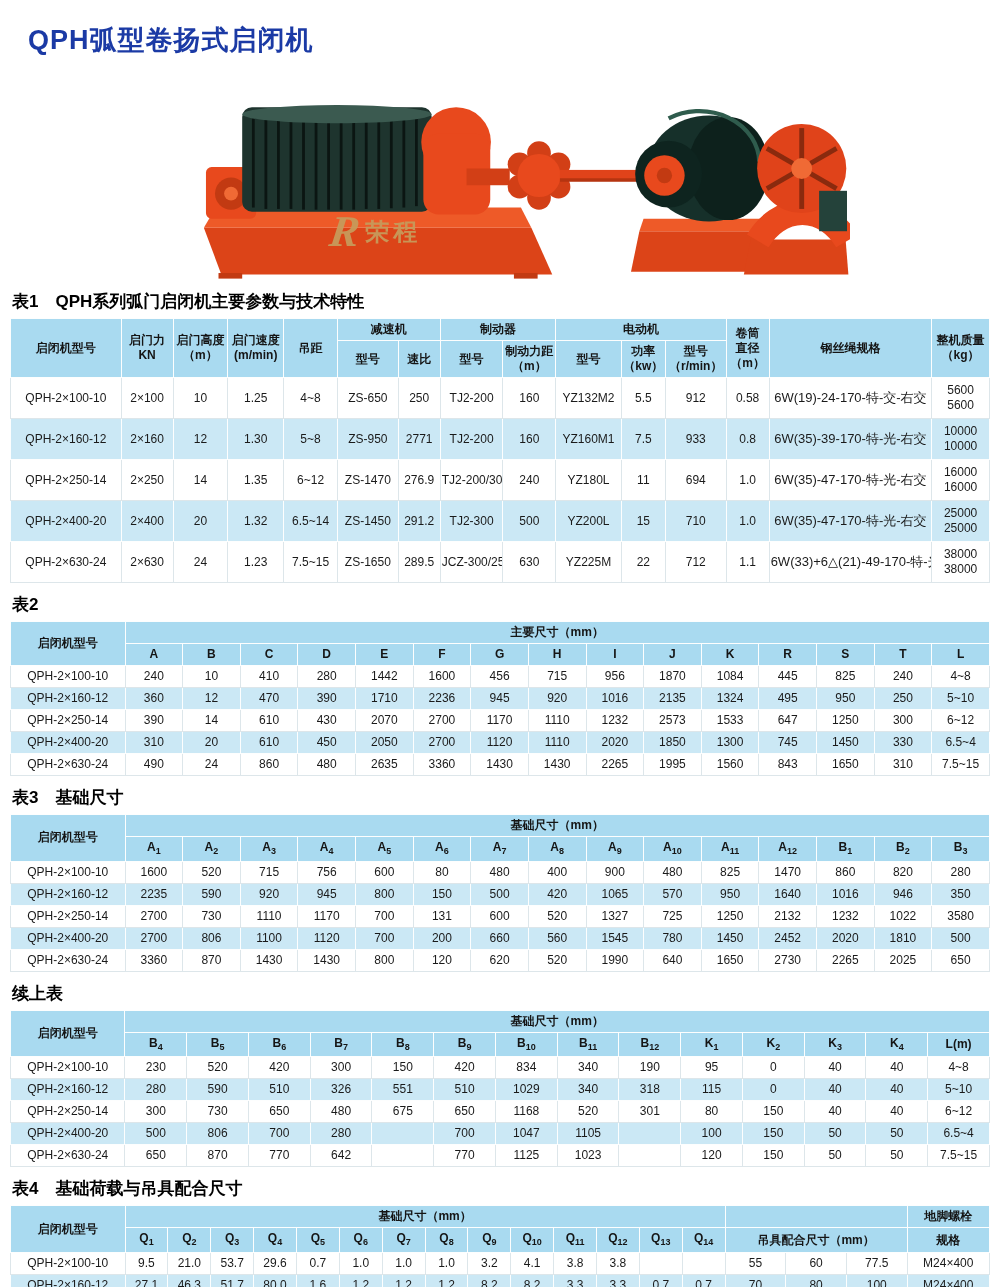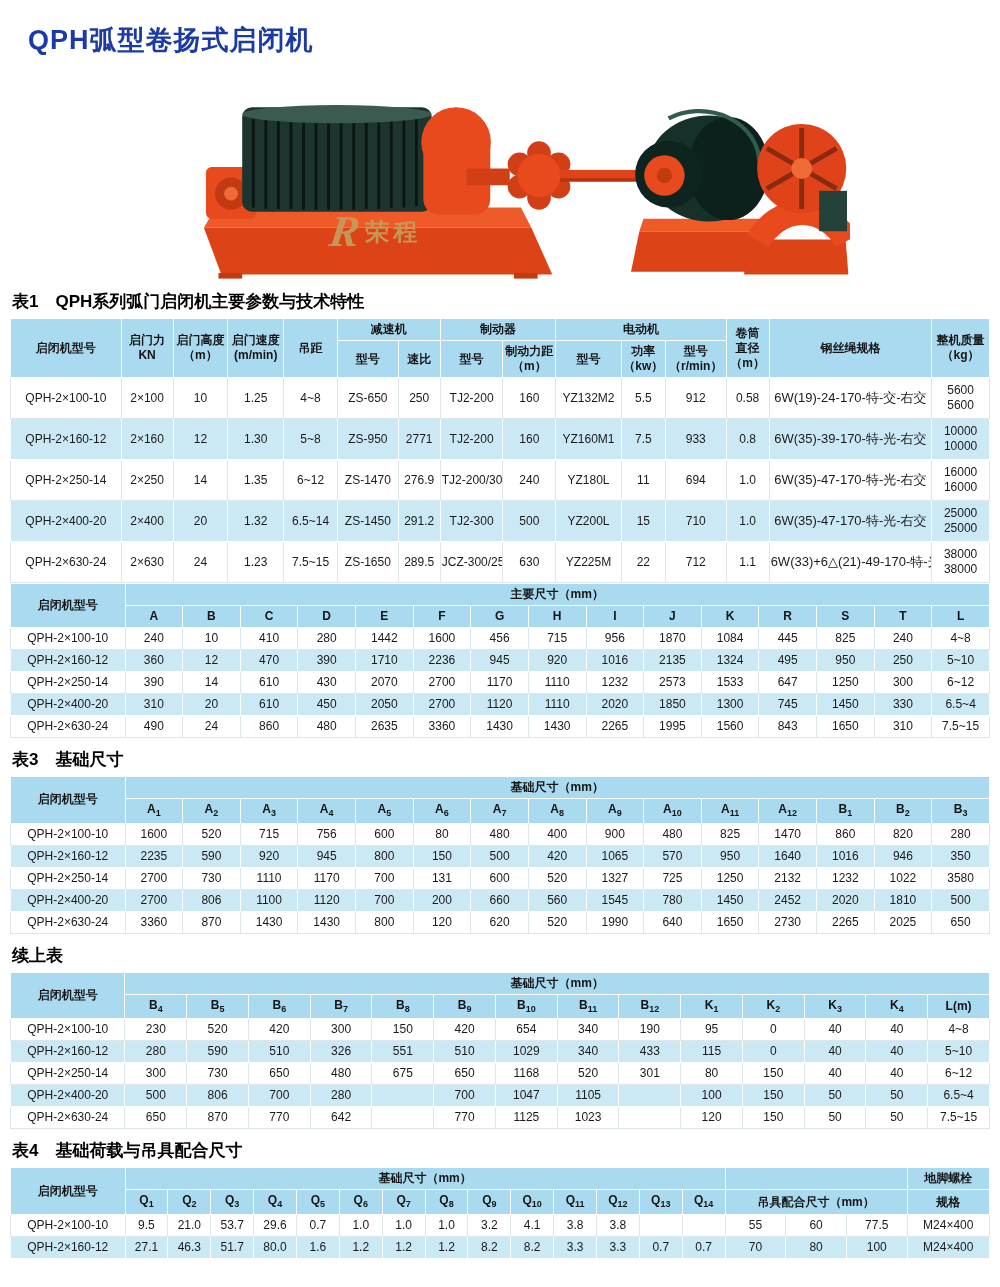--- a/index.html
+++ b/index.html
@@ -298,20 +298,21 @@
             <td>22</td>
             <td>712</td>
             <td>1.1</td>
             <td>6W(33)+6△(21)-49-170-特-光-右交</td>
             <td>38000<br>38000</td>
           </tr>
         </tbody>
       </table>
     </div>
 
+  <h2 class="section-heading">表2</h2>
   <div class="tbl-box" id="t2">
       <table class="data-table">
         <colgroup>
           <col style="width: 11.7%;">
           <col style="width: 5.89%;">
           <col style="width: 5.89%;">
           <col style="width: 5.89%;">
           <col style="width: 5.89%;">
           <col style="width: 5.89%;">
           <col style="width: 5.89%;">
@@ -626,40 +627,40 @@
         </thead>
         <tbody>
           <tr class="plain">
             <td>QPH-2×100-10</td>
             <td>230</td>
             <td>520</td>
             <td>420</td>
             <td>300</td>
             <td>150</td>
             <td>420</td>
-            <td>654</td>
+            <td>834</td>
             <td>340</td>
             <td>190</td>
             <td>95</td>
             <td>0</td>
             <td>40</td>
             <td>40</td>
             <td>4~8</td>
           </tr>
           <tr class="stripe">
             <td>QPH-2×160-12</td>
             <td>280</td>
             <td>590</td>
             <td>510</td>
             <td>326</td>
             <td>551</td>
             <td>510</td>
             <td>1029</td>
             <td>340</td>
-            <td>433</td>
+            <td>318</td>
             <td>115</td>
             <td>0</td>
             <td>40</td>
             <td>40</td>
             <td>5~10</td>
           </tr>
           <tr class="plain">
             <td>QPH-2×250-14</td>
             <td>300</td>
             <td>730</td>

